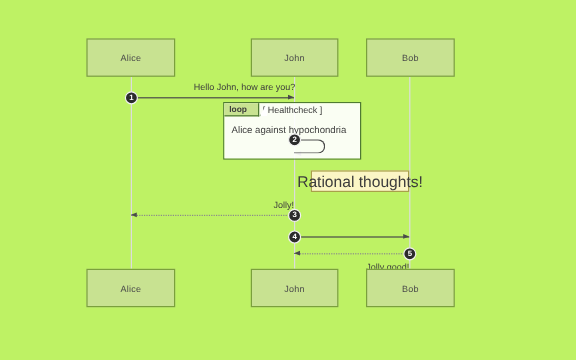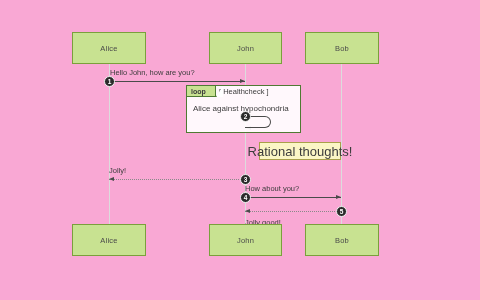--- a/index.html
+++ b/index.html
@@ -7,21 +7,21 @@
     padding: 0;
     background: #ffffff;
   }
   body {
     font-family: "Liberation Sans", sans-serif;
   }
   #canvas {
     position: relative;
     width: 480px;
     height: 300px;
-    background: #f9a8d4;
+    background: #bef264;
     overflow: hidden;
   }
   
   .participant {
     position: absolute;
     box-sizing: border-box;
     background: #c8e291;
     border: 1px solid #7aa03c;
     display: flex;
     align-items: center;
@@ -57,21 +57,21 @@
     width: 0; height: 0;
     border-right: 5px solid #4a4a4a;
     border-top: 2.5px solid transparent;
     border-bottom: 2.5px solid transparent;
   }
   .msg-label {
     position: absolute;
     font-size: 7.5px;
     color: #3c3c3c;
     white-space: nowrap;
-    text-align: left;
+    text-align: right;
   }
   
   .seq-badge {
     position: absolute;
     width: 11px; height: 11px;
     border-radius: 50%;
     background: #2b2b2b;
     border: 1px solid #f2f2f2;
     color: #ffffff;
     font-size: 6.5px;
@@ -200,21 +200,20 @@
 
   <div class="note" style="left:259px; top:142px; width:82px; height:18px;">
     <span>Rational thoughts!</span>
   </div>
 
   <div class="msg-label" style="left:109px; top:166px; width:136px;">Jolly!</div>
   <div class="msg-line dotted" style="left:109px; top:179px; width:136px;"></div>
   <div class="arrowhead-l" style="left:109px; top:176.5px;"></div>
   <div class="seq-badge" style="left:240px; top:174px;">3</div>
 
-  <div class="msg-label" style="left:245px; top:184px; width:96px;">How about you?</div>
   <div class="msg-line" style="left:245px; top:197px; width:96px;"></div>
   <div class="arrowhead-r" style="left:336px; top:194.5px;"></div>
   <div class="seq-badge" style="left:240px; top:192px;">4</div>
 
   <div class="msg-label" style="left:245px; top:198px; width:96px;margin-top:20px;">Jolly good!</div>
   <div class="msg-line dotted" style="left:245px; top:211px; width:96px;"></div>
   <div class="arrowhead-l" style="left:245px; top:208.5px;"></div>
   <div class="seq-badge" style="left:336px; top:206px;">5</div>
 
   <div class="participant" style="left:72px; top:224px; width:74px; height:32px;">

